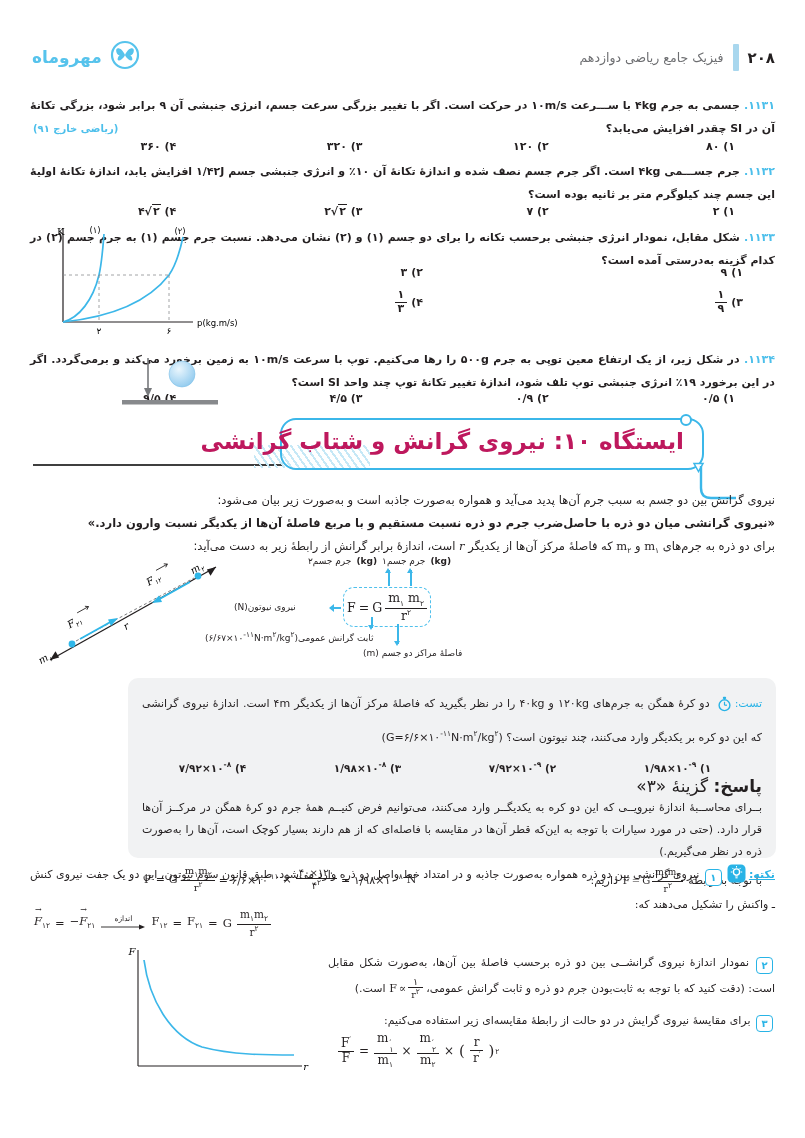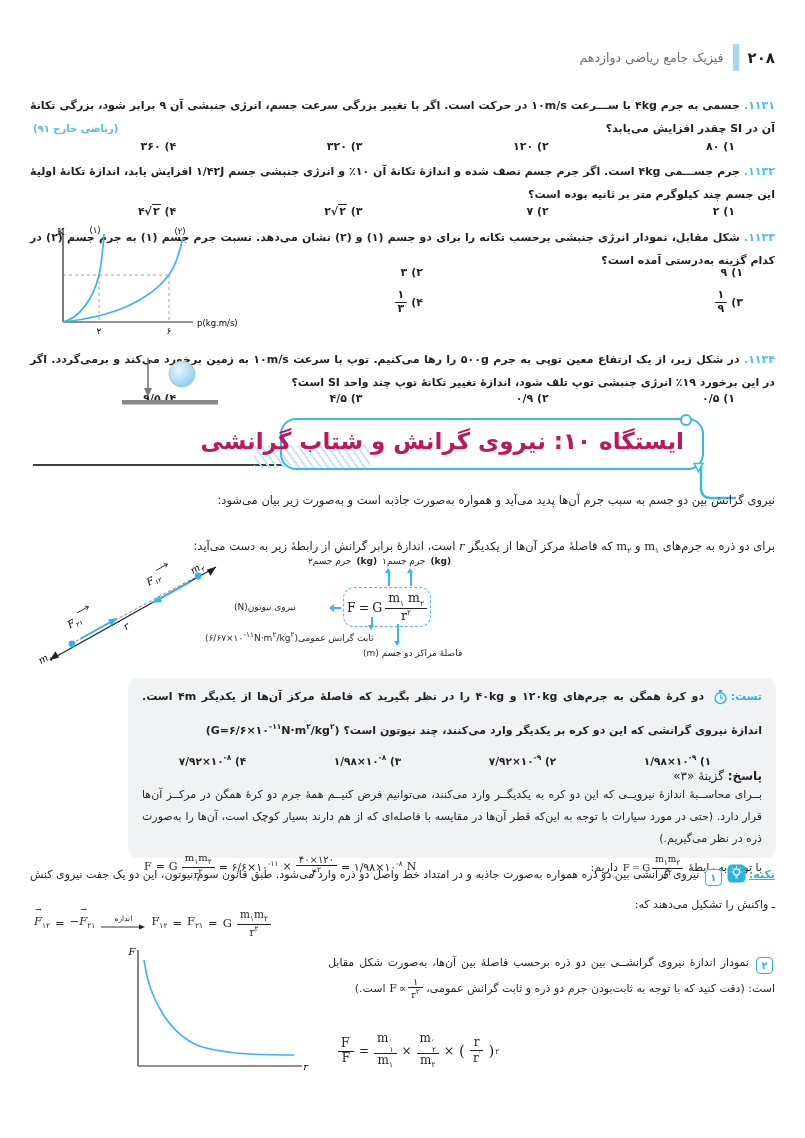--- a/index.html
+++ b/index.html
@@ -48,25 +48,25 @@
   .fbox{position:absolute;border:1.6px dashed #4fc0ec;border-radius:11px;display:flex;align-items:center;justify-content:center;
         direction:ltr;gap:3px;font-size:12.5px;font-family:"DejaVu Serif",serif;}
   .anno{position:absolute;font-size:9px;color:#231f20;white-space:nowrap;}
   .vup,.vdown{position:absolute;width:1.8px;background:#3cb7e9;}
   .vup::before{content:"";position:absolute;top:-5px;left:-2.8px;border:3.6px solid transparent;border-bottom:5.5px solid #3cb7e9;}
   .vdown::after{content:"";position:absolute;bottom:-5px;left:-2.8px;border:3.6px solid transparent;border-top:5.5px solid #3cb7e9;}
   .hleft{position:absolute;height:1.8px;background:#3cb7e9;}
   .hleft::before{content:"";position:absolute;left:-5px;top:-3.2px;border:4px solid transparent;border-right:5.5px solid #3cb7e9;}
   
   .testbox{position:absolute;left:128px;right:29px;top:678px;height:180px;background:#f1f2f3;border-radius:10px;}
-  .testpara{direction:rtl;text-align:justify;font-size:11px;font-weight:bold;line-height:25px;padding:6px 14px 0 14px;}
+  .testpara{direction:rtl;text-align:justify;font-size:11px;font-weight:normal;line-height:25px;padding:13px 14px 0 14px;}
   .testlabel{color:#29b3e6;}
   .t-optrow{display:flex;direction:rtl;font-size:10.5px;font-weight:bold;margin-top:3px;padding:0 14px;}
   .t-optrow .opt{flex:1;text-align:center;padding-right:14px;white-space:nowrap;margin-top:7px;}
-  .ansline{padding:3px 14px 0 14px;font-size:12px;}
+  .ansline{padding:3px 14px 0 14px;font-size:17px;}
   .expl{padding:1px 14px 0 14px;direction:rtl;text-align:justify;font-size:11px;line-height:22px;}
   .calcrow{position:relative;height:44px;}
   .refformula{position:absolute;right:14px;top:4px;font-size:11px;display:flex;align-items:center;gap:5px;direction:rtl;}
   .calc{position:absolute;left:16px;top:2px;}
   
   .badge{display:inline-block;width:15px;height:15px;line-height:15px;text-align:center;border:1.3px solid #29b4e6;
          border-radius:4px;color:#29b4e6;font-weight:bold;font-size:10px;background:#fff;vertical-align:-3px;margin:0 2px;}
   .notelabel{color:#29b3e6;font-weight:bold;text-decoration:underline;}
   .iconbox{display:inline-block;vertical-align:-5px;margin:0 3px;}
   .arrlbl{display:inline-flex;flex-direction:column;align-items:center;font-size:7.5px;line-height:8px;font-family:"DejaVu Sans",sans-serif;}
@@ -75,20 +75,32 @@
 </style>
 </head>
 <body>
 
 <div class="page">
 
   <div class="hdr-right">
     <span class="pagenum">۲۰۸</span>
     <span class="hdr-bar"></span>
     <span class="booktitle">فیزیک جامع ریاضی دوازدهم</span>
+  </div>
+  <div class="brand">
+    <span class="brandname">مهروماه</span>
+    <span class="iconbox">
+      <svg width="30" height="30" viewBox="0 0 30 30">
+        <circle cx="15" cy="15" r="13" fill="none" stroke="#56c3ec" stroke-width="2.2"></circle>
+        <path fill="#56c3ec" d="M15,15 C11,6 4.5,7 6.5,12.5 C7.5,16 12,16.5 15,15 Z"></path>
+        <path fill="#56c3ec" d="M15,15 C19,6 25.5,7 23.5,12.5 C22.5,16 18,16.5 15,15 Z"></path>
+        <path fill="#56c3ec" d="M15,15.5 C10.5,22.5 5.5,21.5 8.5,16.5 C10.5,13.5 13.5,14 15,15.5 Z"></path>
+        <path fill="#56c3ec" d="M15,15.5 C19.5,22.5 24.5,21.5 21.5,16.5 C19.5,13.5 16.5,14 15,15.5 Z"></path>
+      </svg>
+    </span>
   </div>
 
   <div class="qpara" style="top:94px;">
     <span class="qnum">۱۱۳۱.</span>
     <span>جسمی به جرم ۴kg با ســـرعت ۱۰m/s در حرکت است. اگر با تغییر بزرگی سرعت جسم، انرژی جنبشی آن ۹ برابر شود، بزرگی تکانهٔ آن در SI چقدر افزایش می‌یابد؟</span>
   </div>
   <span class="qtag" style="left:33px;top:123px;">(ریاضی خارج ۹۱)</span>
   <div class="optrow" style="top:140px;">
     <span class="opt"><span>۱)</span> <span class="ltr">۸۰</span></span>
     <span class="opt"><span>۲)</span> <span class="ltr">۱۲۰</span></span>
@@ -180,21 +192,21 @@
   <div class="conn-circle" style="left:680px;top:414px;"></div>
   <svg class="abs" style="left:692px;top:462px;" width="14" height="12" viewBox="0 0 14 12">
     <polygon points="2,1.5 11,1.5 6.5,9.5" fill="#fff" stroke="#3bb7e9" stroke-width="1.5"></polygon>
   </svg>
   <svg class="abs" style="left:698px;top:464px;" width="44" height="44" viewBox="0 0 44 44">
     <path d="M3,2 V24 Q3,34 13,34 H38" fill="none" stroke="#3bb7e9" stroke-width="2.4"></path>
   </svg>
 
   <div class="para" style="right:30px;left:30px;top:489px;">
     <span>نیروی گرانش بین دو جسم به سبب جرم آن‌ها پدید می‌آید و همواره به‌صورت جاذبه است و به‌صورت زیر بیان می‌شود:</span><br>
-    <br>
+    <span class="bold">«نیروی گرانشی میان دو ذره با حاصل‌ضرب جرم دو ذره نسبت مستقیم و با مربع فاصلهٔ آن‌ها از یکدیگر نسبت وارون دارد.»</span><br>
     <span>
       <span>برای دو ذره به جرم‌های</span>
       <span class="ltr mt"><span>m</span><sub>۱</sub></span>
       <span>و</span>
       <span class="ltr mt"><span>m</span><sub>۲</sub></span>
       <span>که فاصلهٔ مرکز آن‌ها از یکدیگر</span>
       <span class="ltr mt" style="font-style:italic;">r</span>
       <span>است، اندازهٔ برابر گرانش از رابطهٔ زیر به دست می‌آید:</span>
     </span>
   </div>
@@ -361,20 +373,24 @@
   </div>
 
   <svg class="abs" style="left:122px;top:944px;" width="200" height="135" viewBox="0 0 200 135">
     <line x1="16" y1="6" x2="16" y2="122" stroke="#231f20" stroke-width="1.1"></line>
     <line x1="16" y1="122" x2="180" y2="122" stroke="#231f20" stroke-width="1.1"></line>
     <path d="M22,16 C27,55 48,92 80,103 C110,111 145,111 172,111" fill="none" stroke="#3cb7e9" stroke-width="1.7"></path>
     <text x="10" y="11" font-size="10" font-style="italic" text-anchor="middle">F</text>
     <text x="186" y="126" font-size="10" font-style="italic">r</text>
   </svg>
 
+  <div class="para" style="right:30px;width:447px;top:1008px;line-height:25px;font-size:11px;">
+    <span class="badge">۳</span>
+    <span>برای مقایسهٔ نیروی گرایش در دو حالت از رابطهٔ مقایسه‌ای زیر استفاده می‌کنیم:</span>
+  </div>
 
   <div class="fx abs" style="left:338px;top:1032px;font-size:12px;gap:5px;">
     <span class="frac">
         <span class="num"><span>F</span><sup>′</sup></span>
         <span class="den">F</span>
       </span>
     <span>=</span>
     <span class="frac">
         <span class="num"><span>m</span><span class="ss">
             <span>′</span>

